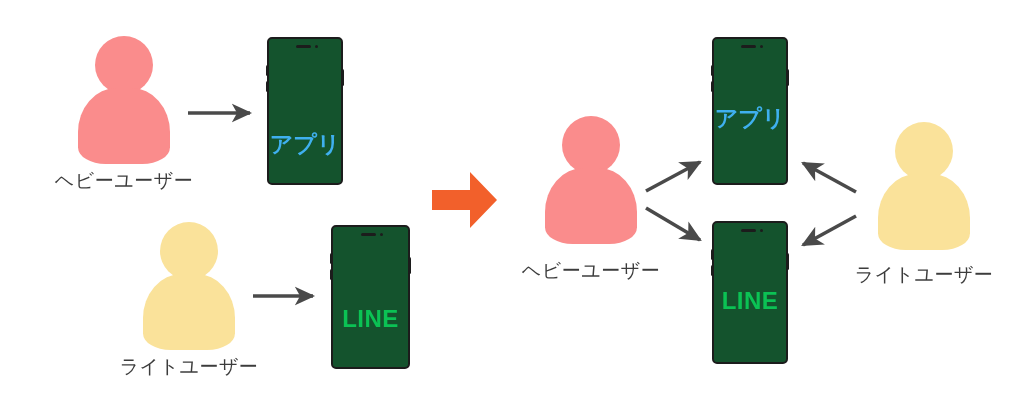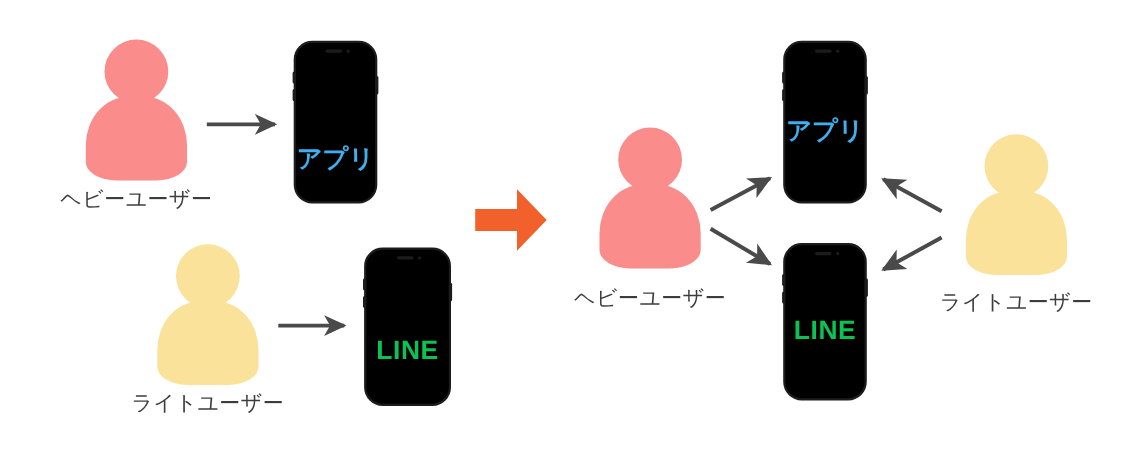--- a/index.html
+++ b/index.html
@@ -46,23 +46,23 @@
     font-family: Liberation Sans, sans-serif;
     font-weight: 400;
     letter-spacing: 0.5px;
     text-align: center;
   }
 
   
   .phone {
     position: absolute;
     box-sizing: border-box;
-    background: #000000;
+    background: #14532d;
     border: 2.2px solid #1c1c1c;
-    border-radius: 17px;
+    border-radius: 5px;
   }
   .phone .notch-bar {
     position: absolute;
     top: 6px;
     height: 2.6px;
     border-radius: 2px;
     background: #1c1c1c;
   }
   .phone .notch-dot {
     position: absolute;

